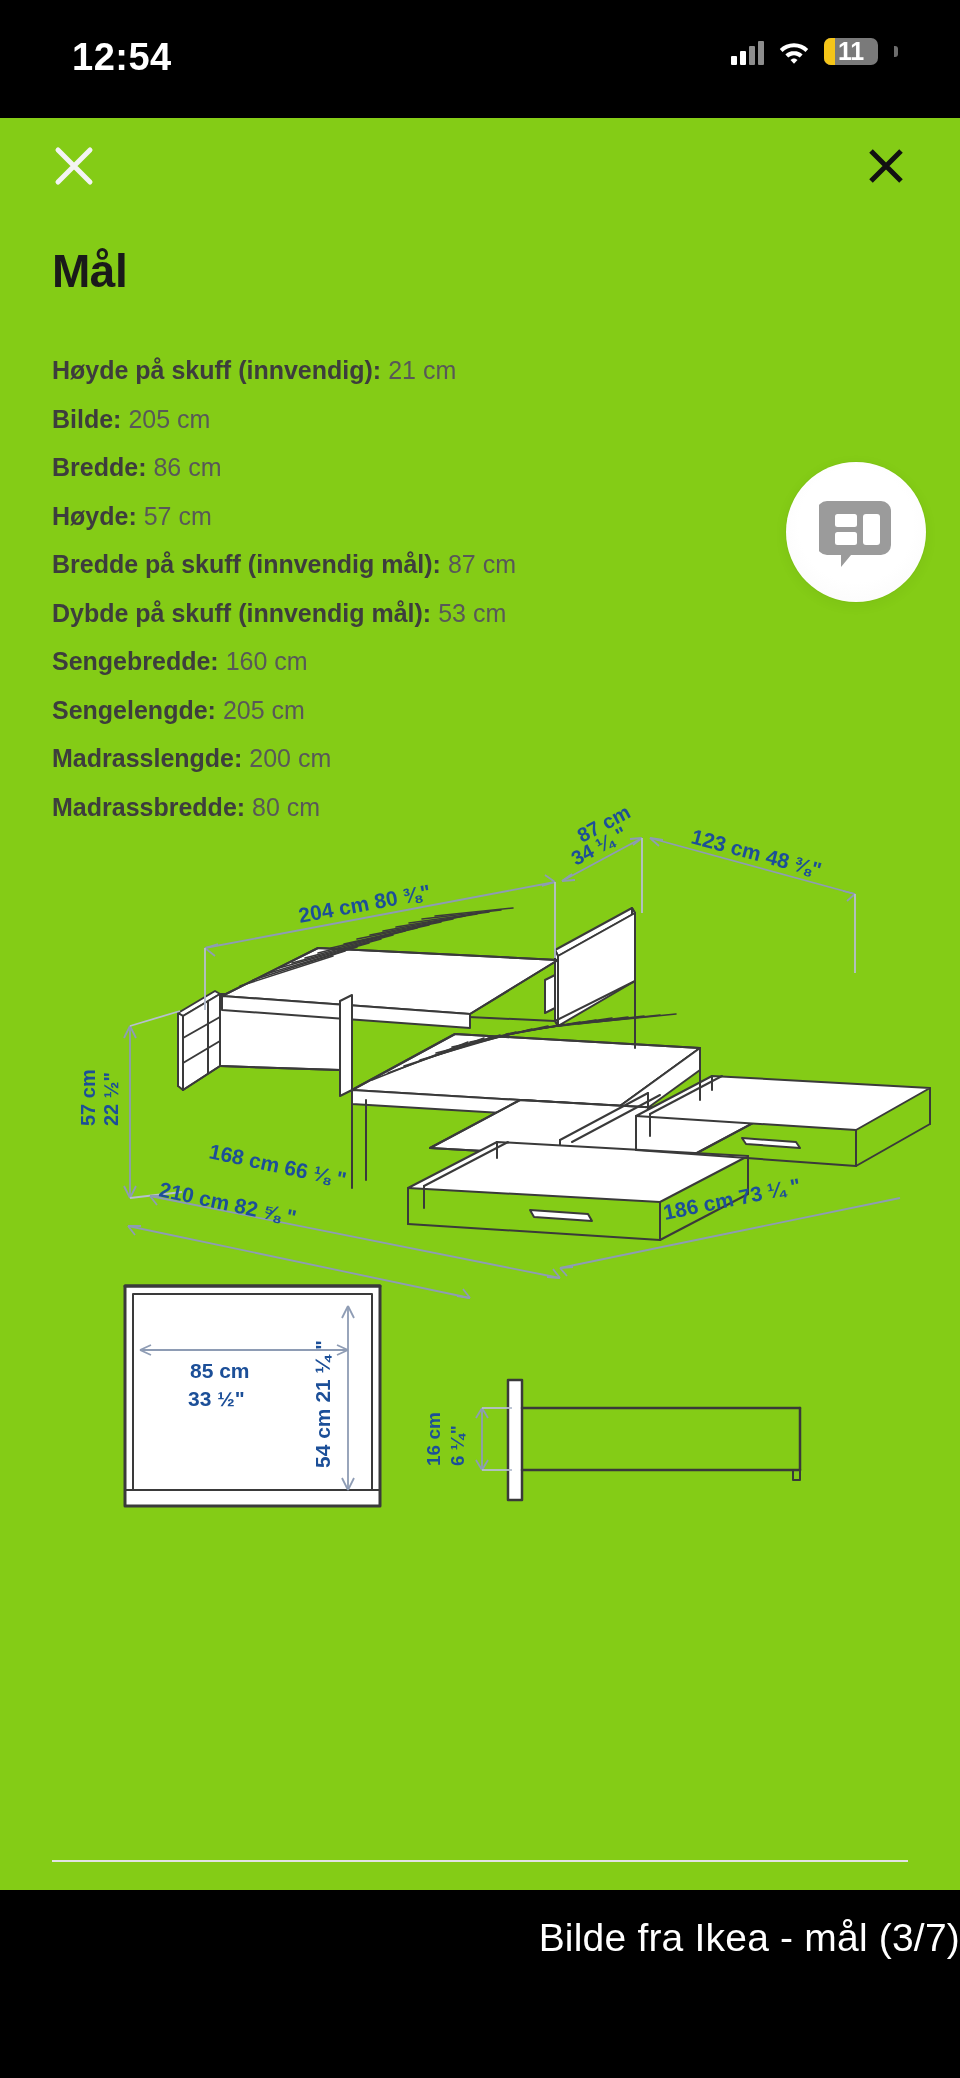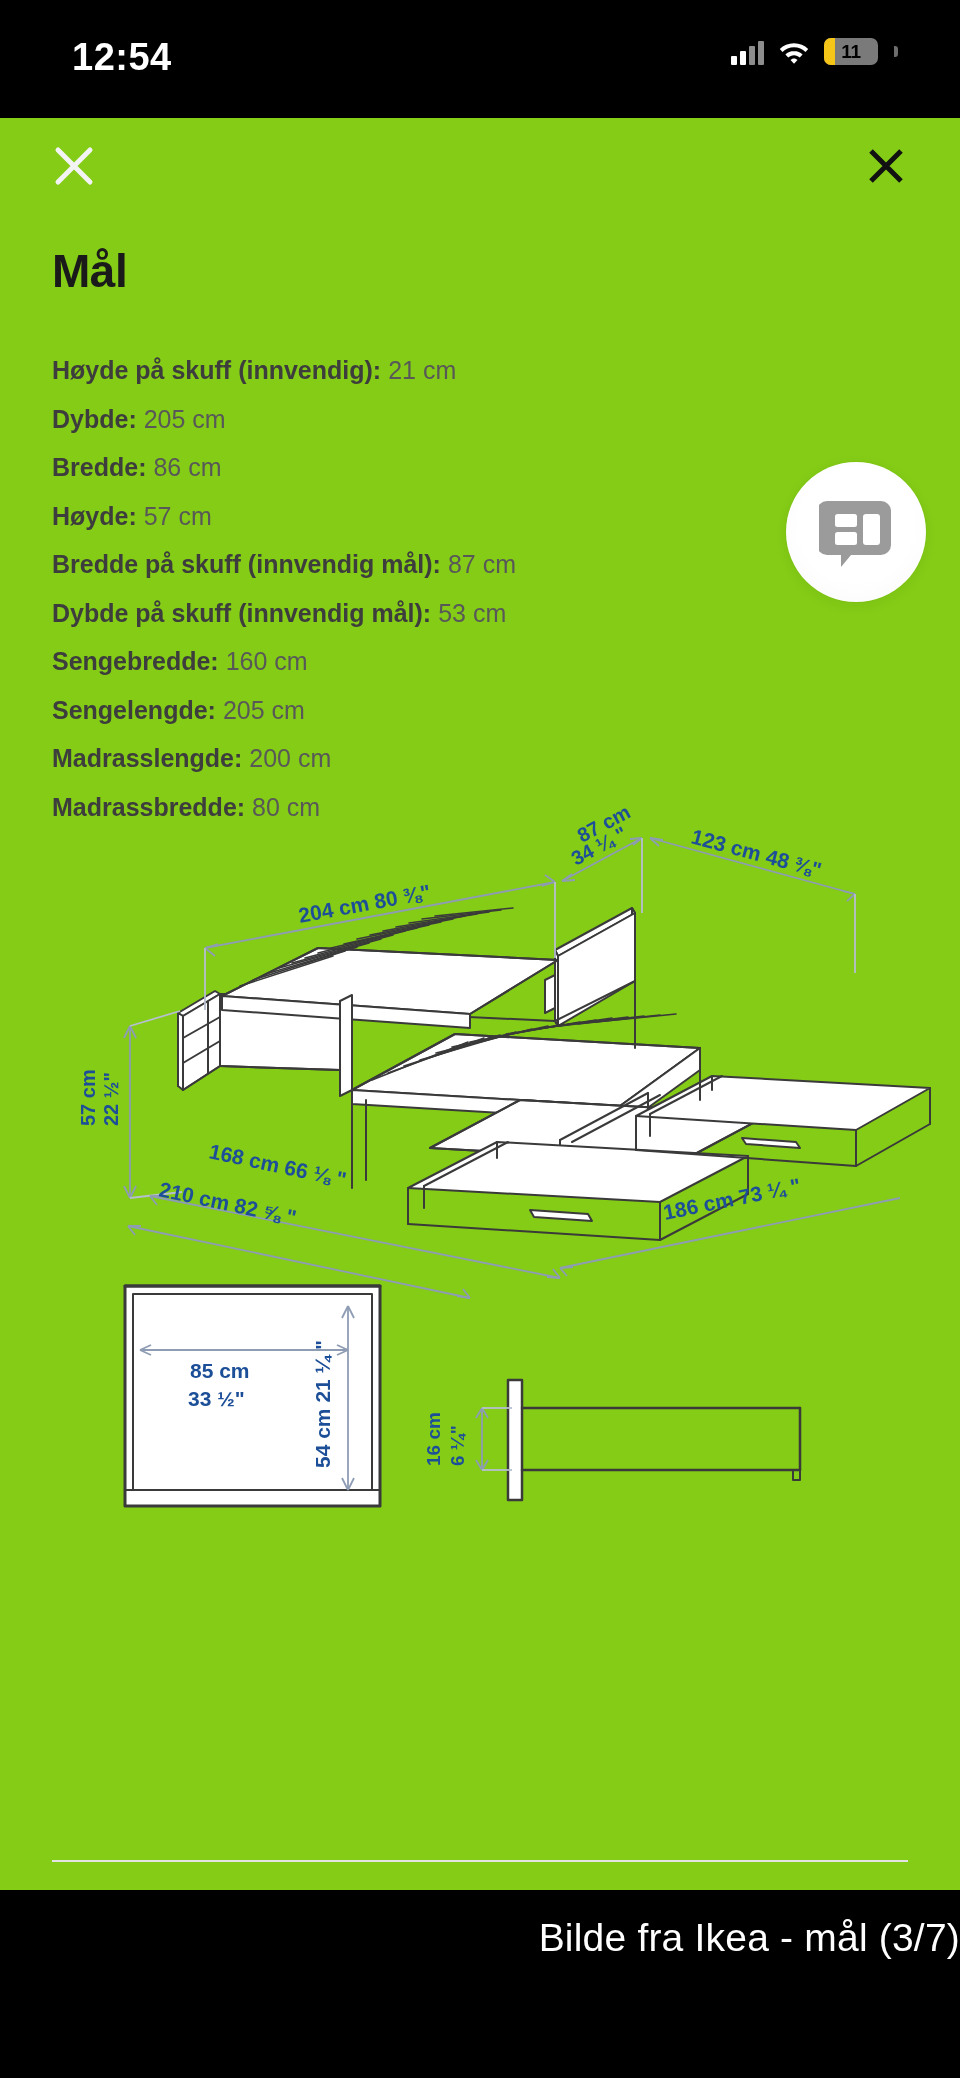--- a/index.html
+++ b/index.html
@@ -34,21 +34,21 @@
   .wifi svg { display:block; }
   .batt {
     position:relative; width:54px; height:27px;
     border-radius:7px; background:#7a7a7a; overflow:hidden;
     display:flex; align-items:center; justify-content:center;
   }
   .batt .fill {
     position:absolute; left:0; top:0; bottom:0; width:11px; background:#f5c518;
   }
   .batt .pct {
-    position:relative; font-size:19px; font-weight:700; color:#000000; letter-spacing:-0.3px;
+    position:relative; font-size:25px; font-weight:700; color:#ffffff; letter-spacing:-0.3px;
   }
   .batt-tip {
     width:4px; height:11px; background:#6d6d6d; border-radius:0 3px 3px 0; margin-left:2px;
   }
 
   
   .sheet {
     position:absolute; top:118px; left:0; width:960px; height:1772px;
     background:#84cc16;
   }
@@ -155,21 +155,21 @@
     </div>
 
     <div class="page-title">Mål</div>
 
     <div class="specs">
       <div class="spec-row">
         <span class="k">Høyde på skuff (innvendig):</span>
         <span class="v">21 cm</span>
       </div>
       <div class="spec-row">
-        <span class="k">Dybde:</span>
+        <span class="k">Bilde:</span>
         <span class="v">205 cm</span>
       </div>
       <div class="spec-row">
         <span class="k">Bredde:</span>
         <span class="v">86 cm</span>
       </div>
       <div class="spec-row">
         <span class="k">Høyde:</span>
         <span class="v">57 cm</span>
       </div>

